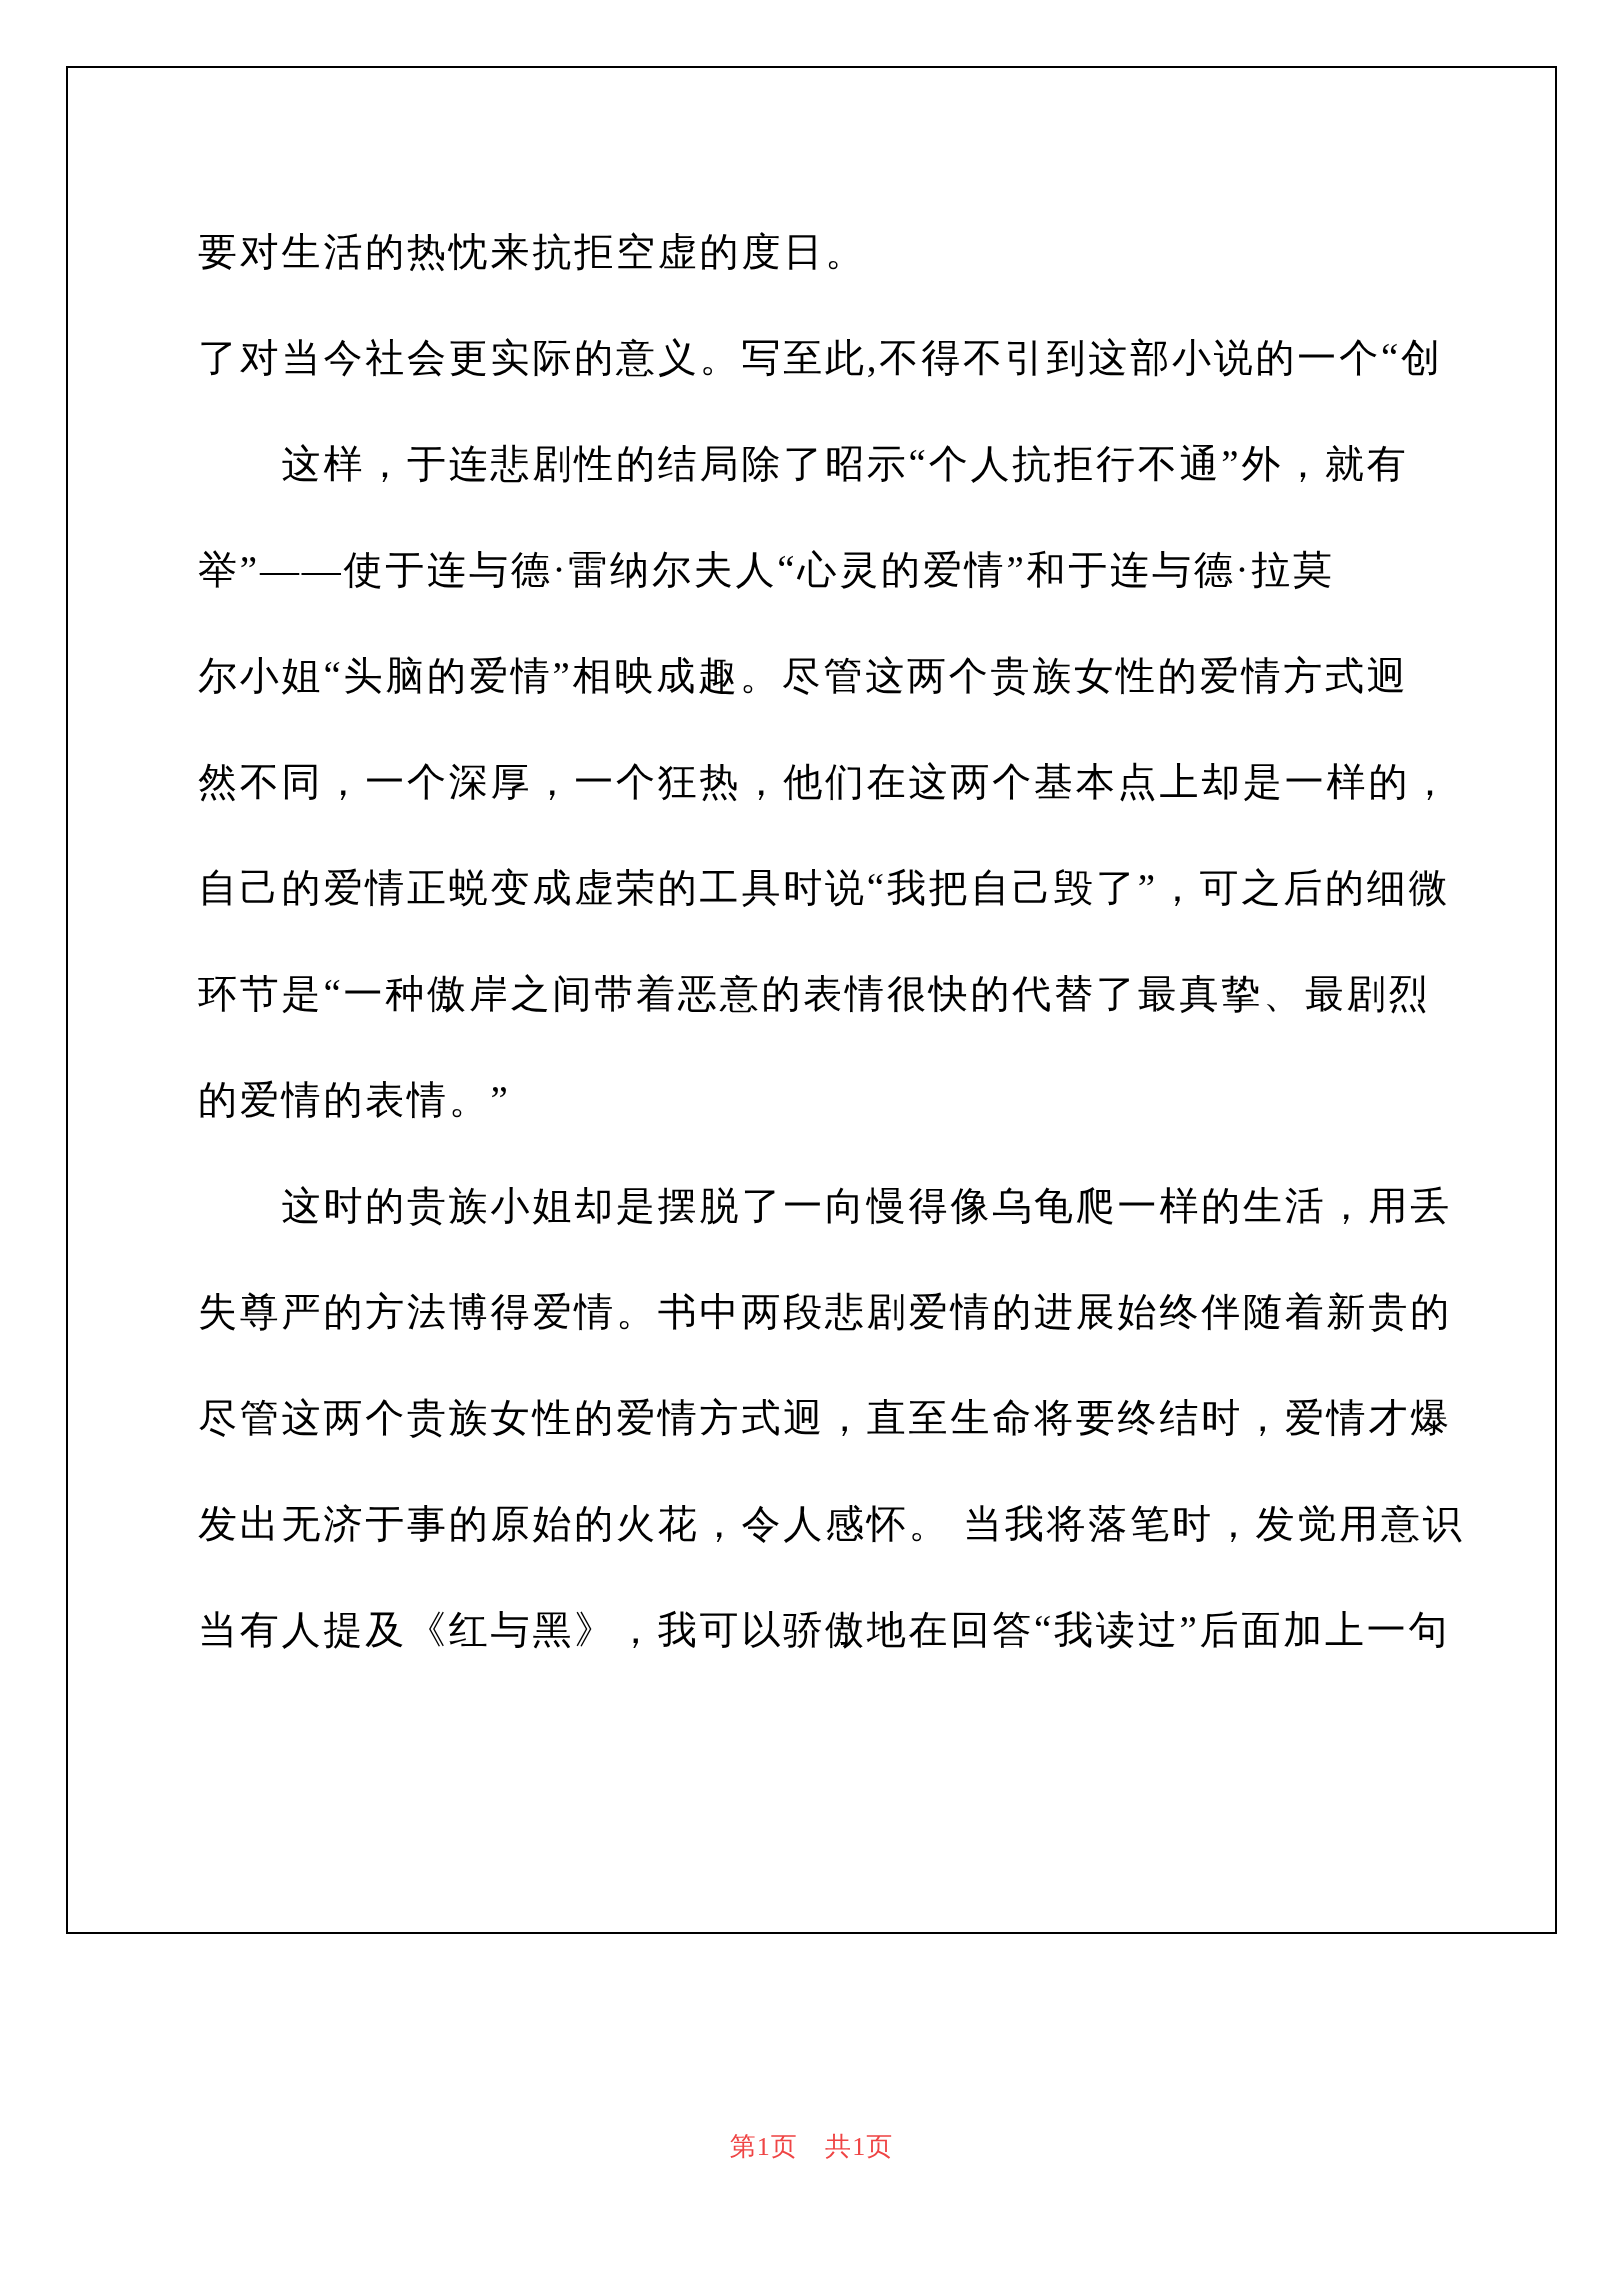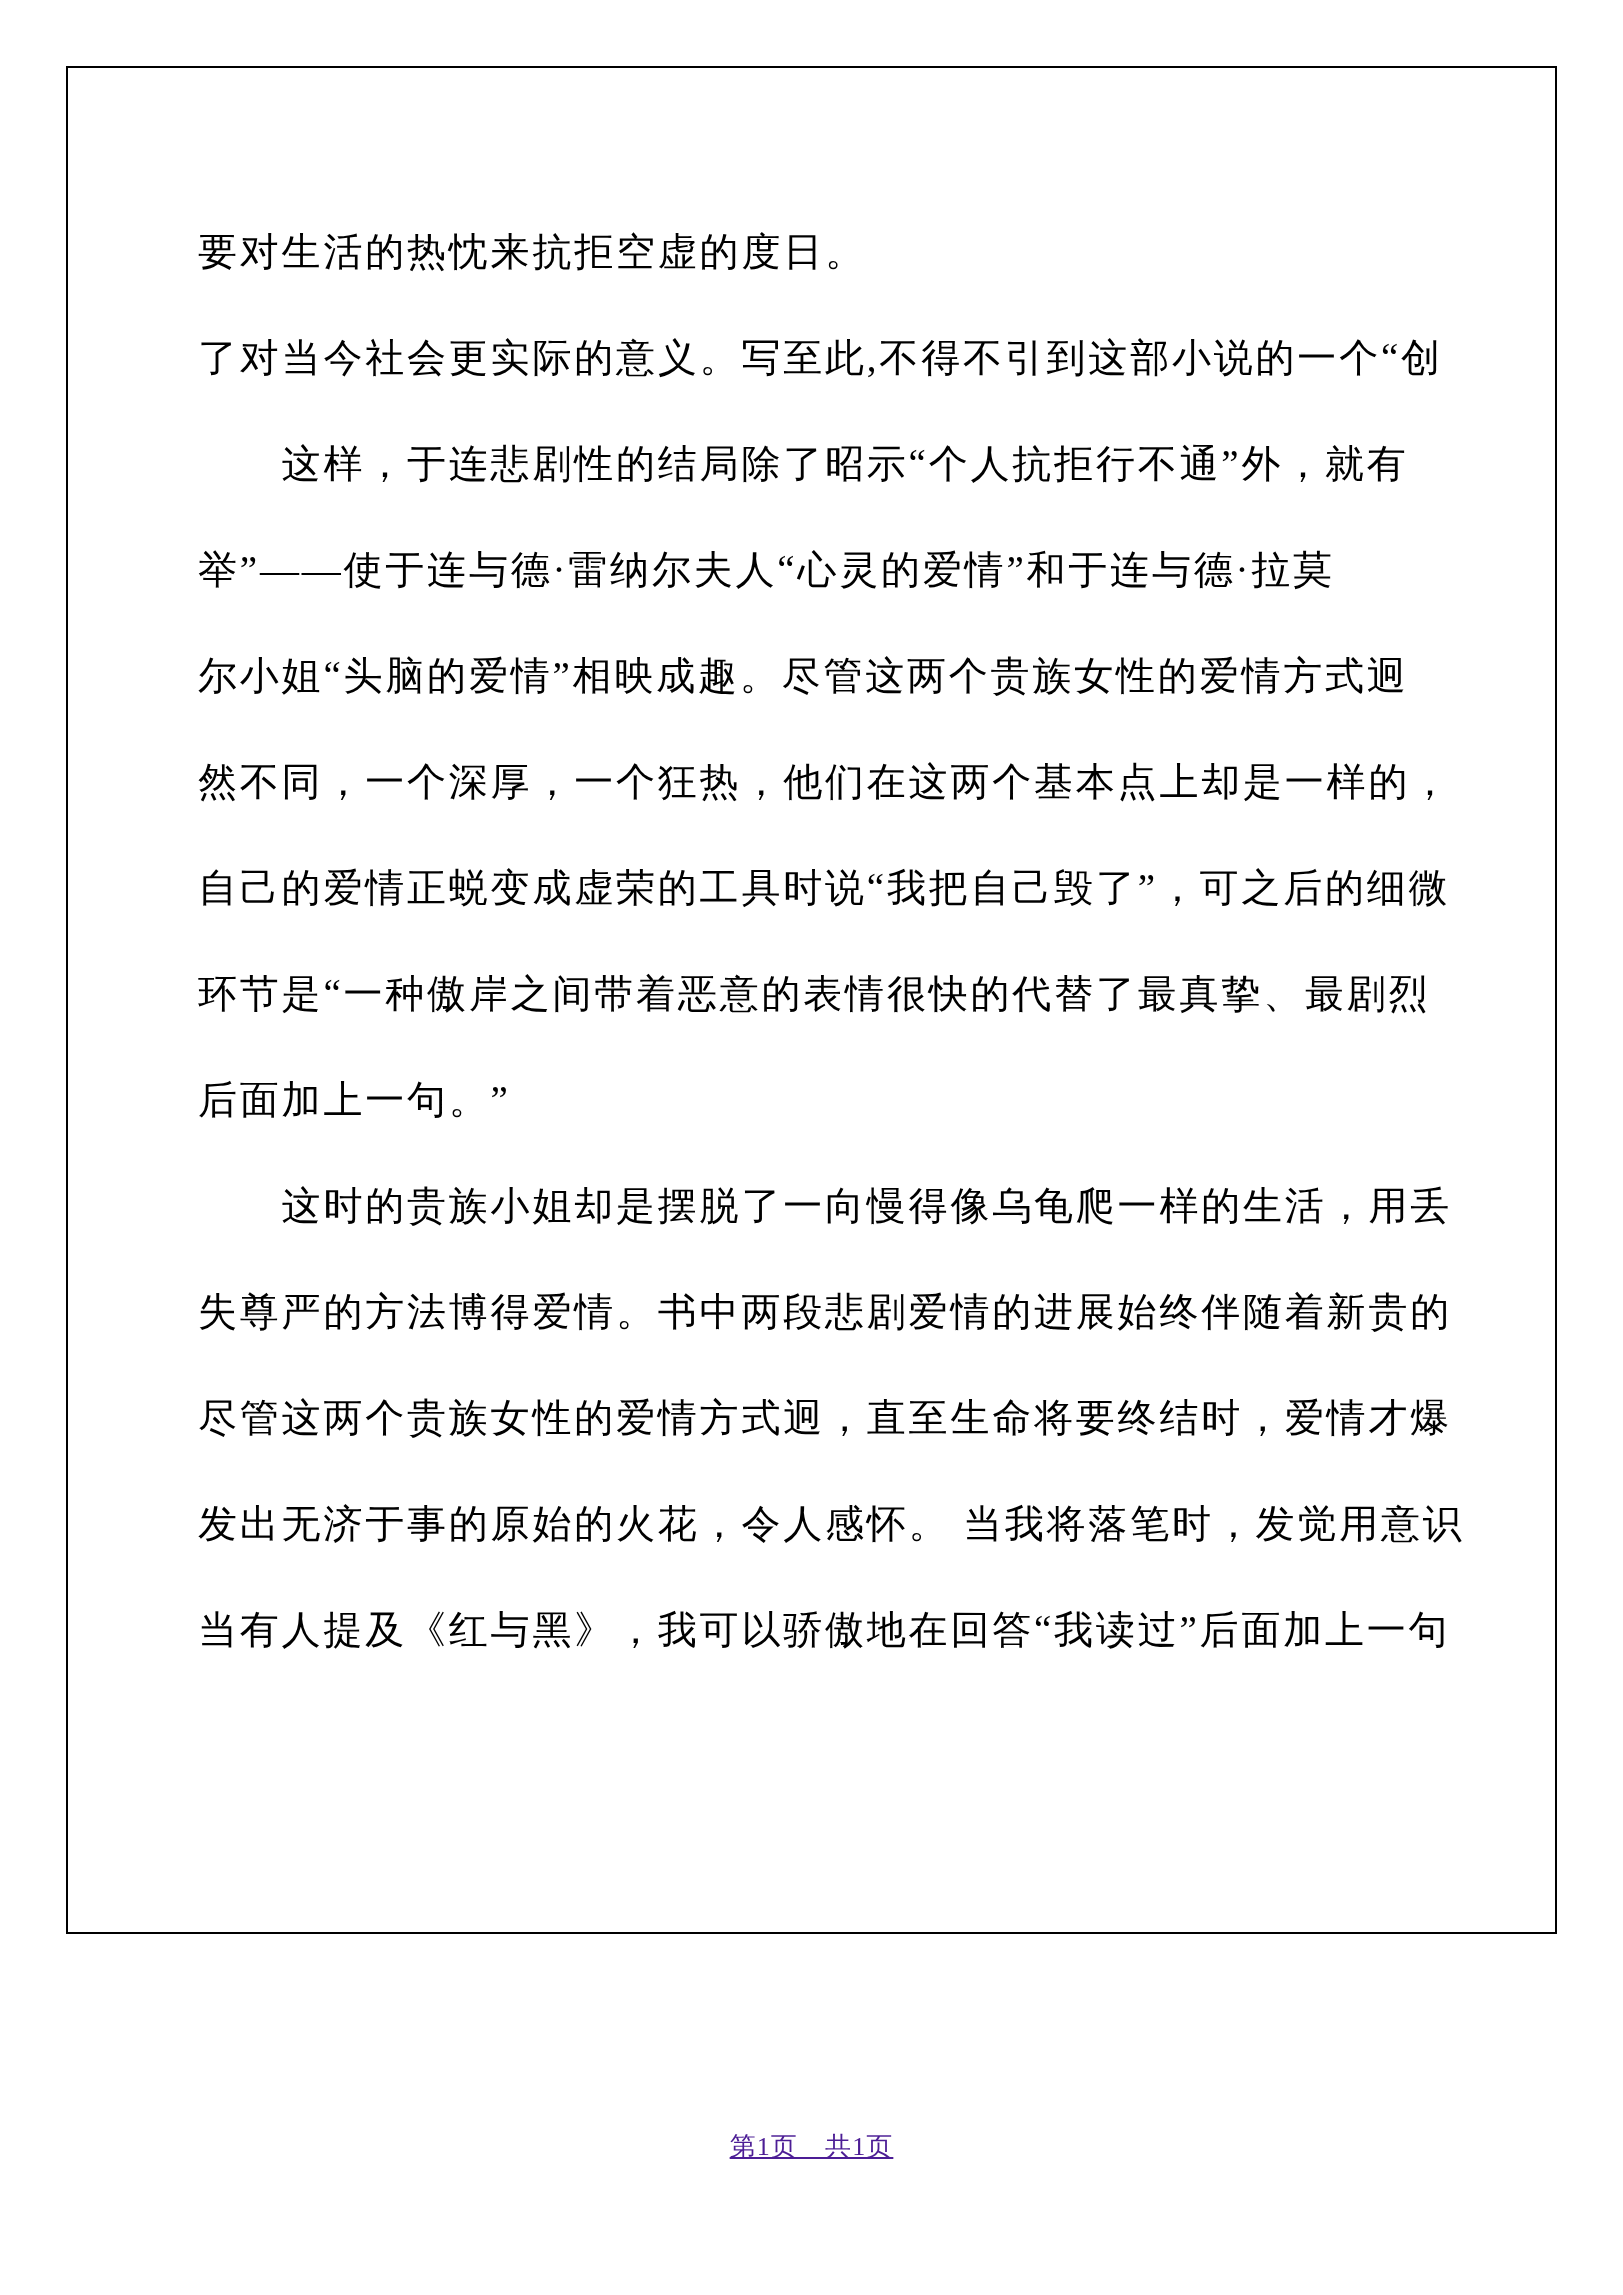--- a/index.html
+++ b/index.html
@@ -41,38 +41,37 @@
   .page-footer {
     position: absolute;
     left: 0;
     right: 0;
     top: 2065px;
     text-align: center;
     font-size: 26px;
     line-height: 27px;
     letter-spacing: 1.1px;
     white-space: pre;
-    color: #4c1d95;
-    text-decoration: underline;
+    color: #ef4444;
   }
 </style>
 </head>
 <body>
 
 <div class="page-frame">
   <div class="text-block">
     <div class="line">要对生活的热忱来抗拒空虚的度日。</div>
     <div class="line">了对当今社会更实际的意义。写至此,不得不引到这部小说的一个“创</div>
     <div class="line">　　这样，于连悲剧性的结局除了昭示“个人抗拒行不通”外，就有</div>
     <div class="line">举”——使于连与德·雷纳尔夫人“心灵的爱情”和于连与德·拉莫</div>
     <div class="line">尔小姐“头脑的爱情”相映成趣。尽管这两个贵族女性的爱情方式迥</div>
     <div class="line">然不同，一个深厚，一个狂热，他们在这两个基本点上却是一样的，</div>
     <div class="line">自己的爱情正蜕变成虚荣的工具时说“我把自己毁了”，可之后的细微</div>
     <div class="line">环节是“一种傲岸之间带着恶意的表情很快的代替了最真挚、最剧烈</div>
-    <div class="line">后面加上一句。”</div>
+    <div class="line">的爱情的表情。”</div>
     <div class="line">　　这时的贵族小姐却是摆脱了一向慢得像乌龟爬一样的生活，用丢</div>
     <div class="line">失尊严的方法博得爱情。书中两段悲剧爱情的进展始终伴随着新贵的</div>
     <div class="line">尽管这两个贵族女性的爱情方式迥，直至生命将要终结时，爱情才爆</div>
     <div class="line">发出无济于事的原始的火花，令人感怀。 当我将落笔时，发觉用意识</div>
     <div class="line">当有人提及《红与黑》，我可以骄傲地在回答“我读过”后面加上一句</div>
   </div>
   <div class="page-footer">第1页　共1页</div>
 </div>
 
 

